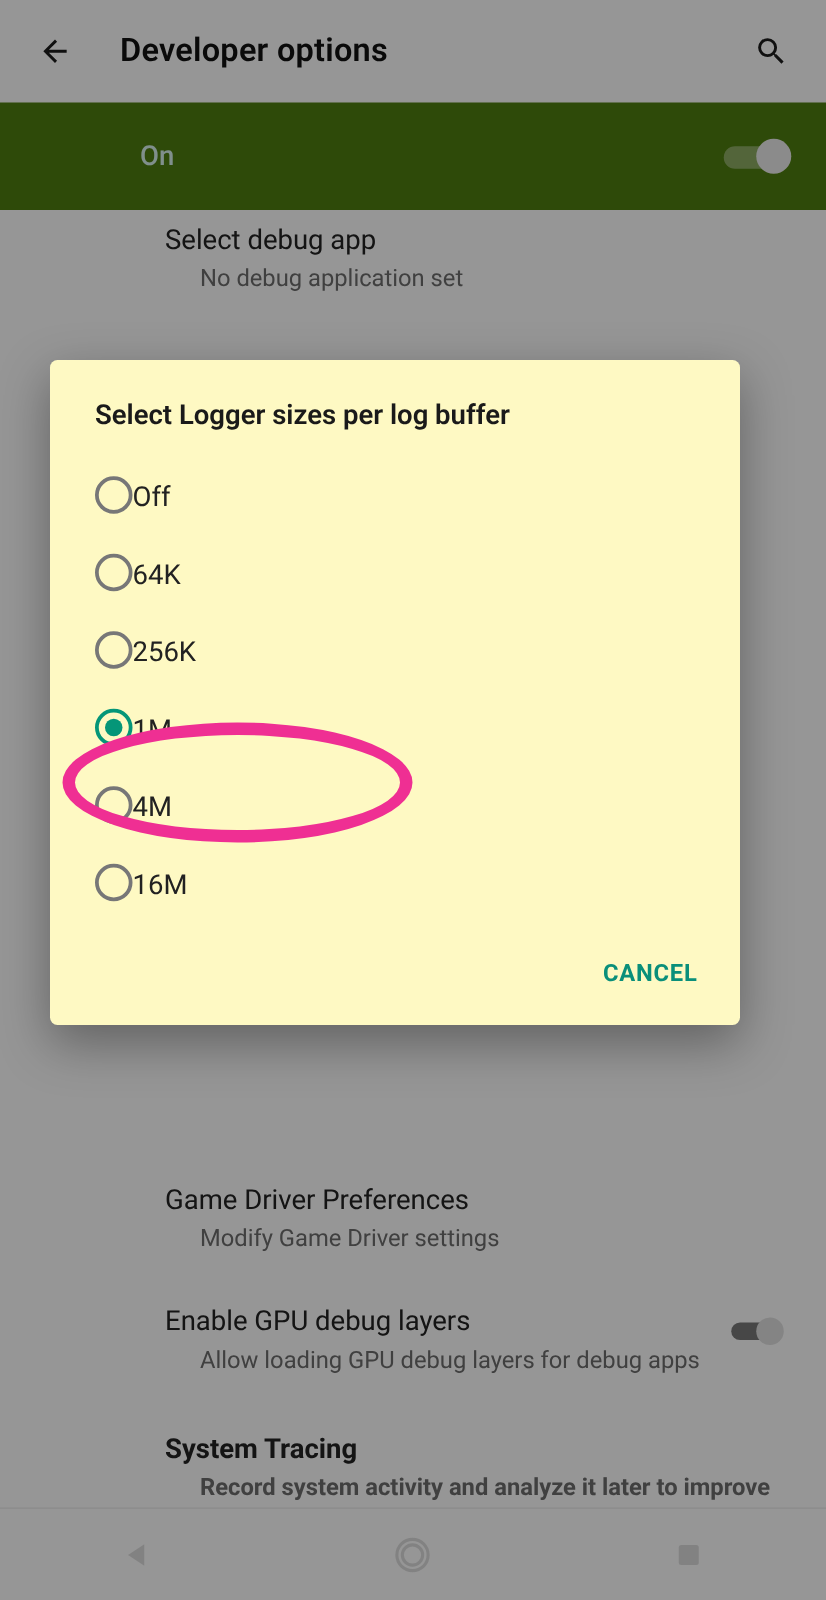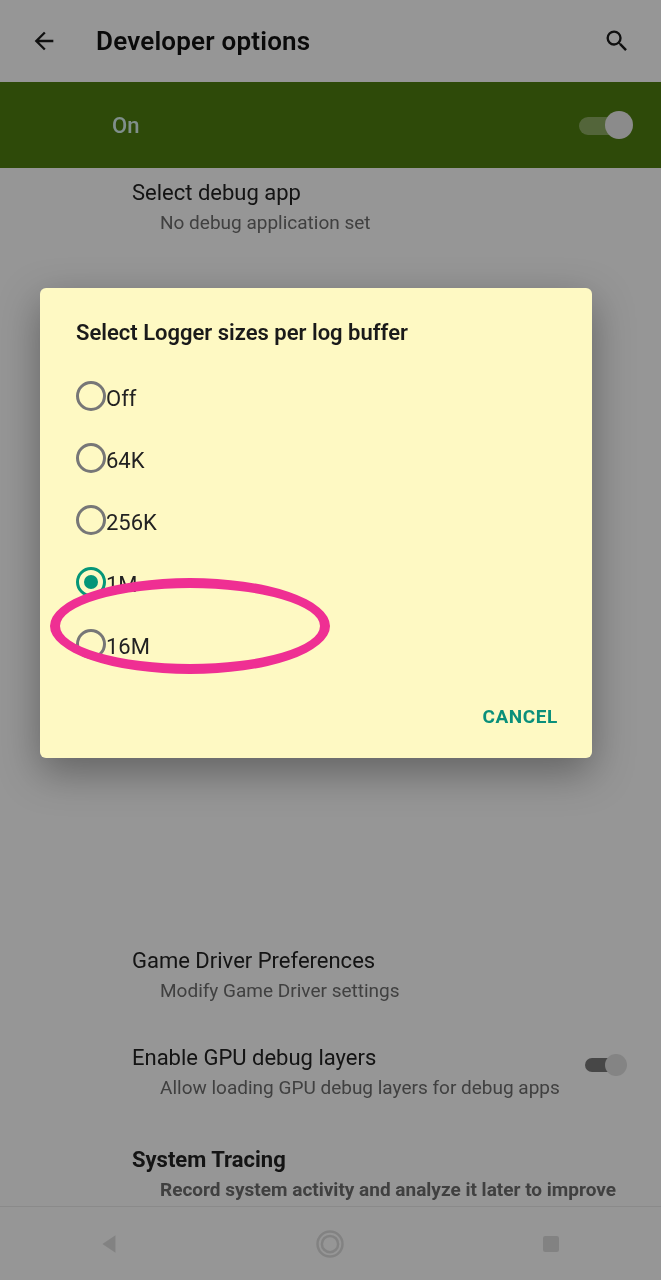--- a/index.html
+++ b/index.html
@@ -146,20 +146,24 @@
         <div class="opt">
           <div class="radio"></div>
           <div class="lbl">256K</div>
         </div>
         <div class="opt">
           <div class="radio sel"></div>
           <div class="lbl">1M</div>
         </div>
         <div class="opt">
           <div class="radio"></div>
+          <div class="lbl">4M</div>
+        </div>
+        <div class="opt">
+          <div class="radio"></div>
           <div class="lbl">16M</div>
         </div>
       </div>
     <div class="actions">
       <div class="btn-text">CANCEL</div>
     </div>
   </div>
 
   <div class="anno" style="left:50px; top:578px; width:280px; height:96px;"></div>
 </div>

